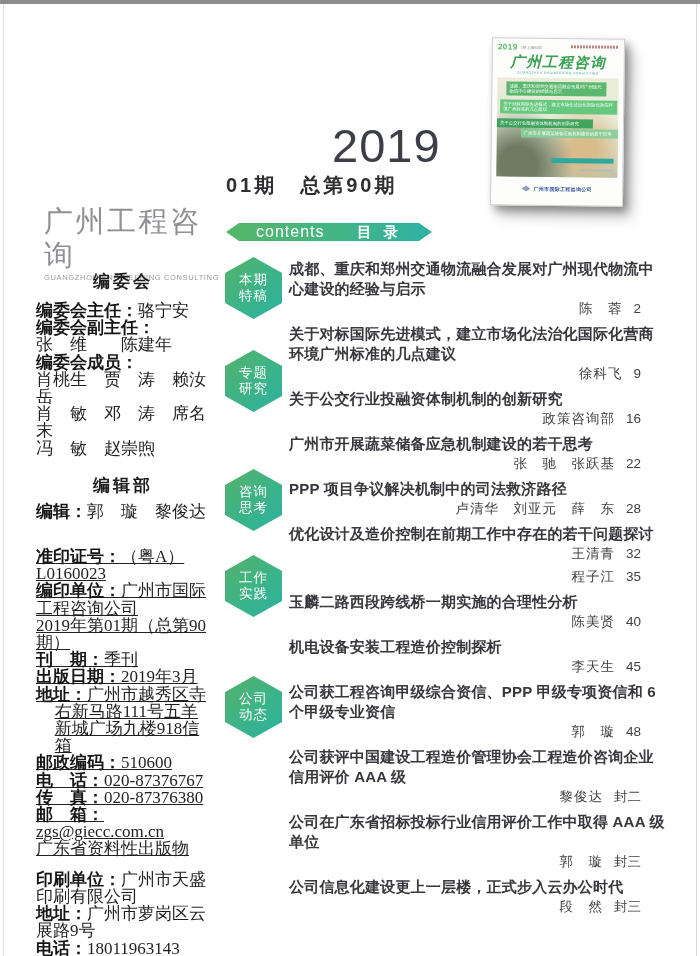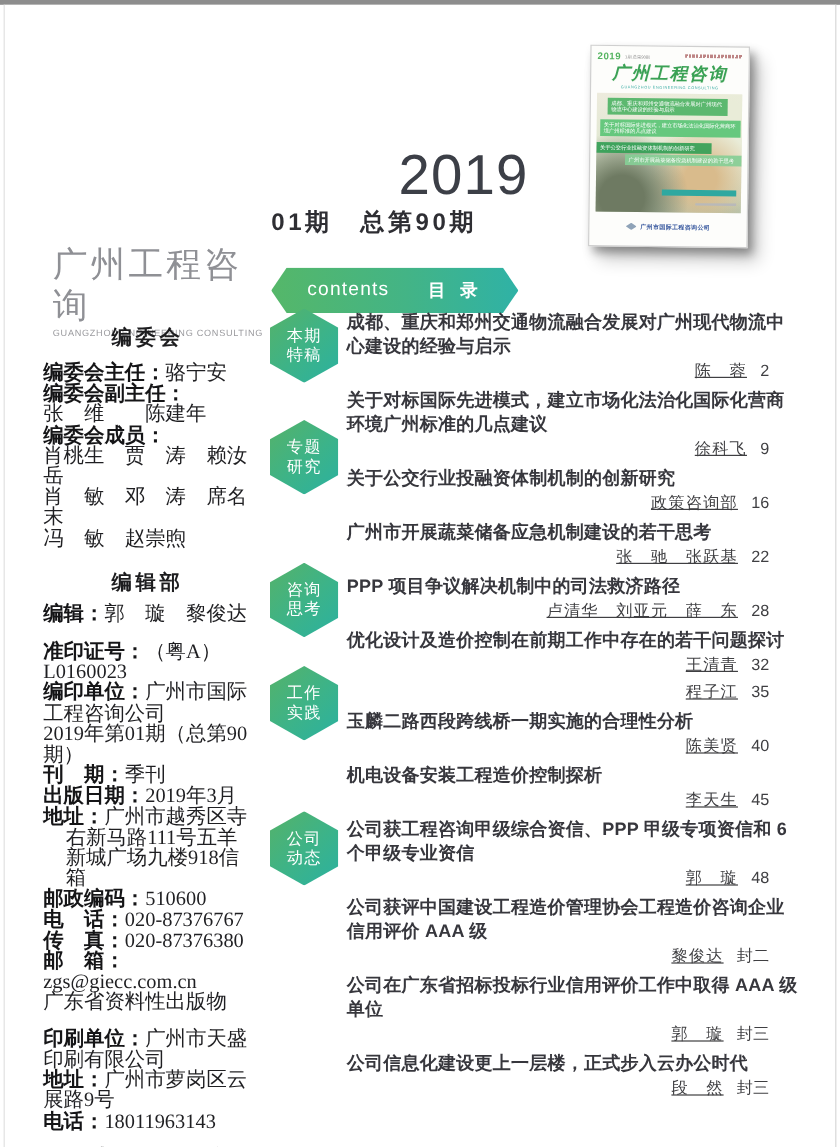--- a/index.html
+++ b/index.html
@@ -25,21 +25,21 @@
     font-size:20px;font-weight:bold;color:#2e2e33;letter-spacing:3px;
   }
   .logo{position:absolute;left:40px;top:200px;width:185px;}
   .logo-title{
     font-size:29px;color:#8f9095;font-weight:400;letter-spacing:2.5px;line-height:34px;
     font-family:"Liberation Serif","DejaVu Serif",serif;
   }
   .logo-sub{font-size:7.6px;color:#9a9a9e;letter-spacing:0.6px;margin-top:1px;}
 
   .contents-banner{
-    position:absolute;left:222px;top:219px;width:206px;height:38px;
+    position:absolute;left:222px;top:219px;width:206px;height:18px;
     background:linear-gradient(90deg,#55b769 0%,#43b486 55%,#2fb2a6 100%);
     clip-path:polygon(13px 0,calc(100% - 13px) 0,100% 50%,calc(100% - 13px) 100%,13px 100%,0 50%);
     display:flex;align-items:center;justify-content:space-between;
     padding:0 30px;box-sizing:border-box;color:#fff;
   }
   .contents-en{font-size:16px;letter-spacing:1px;}
   .contents-zh{font-size:14.5px;font-weight:bold;letter-spacing:4px;}
 
   
   .cover{
@@ -98,39 +98,39 @@
   }
   .lc-heading.second{margin-top:17px;margin-bottom:6px;}
   .lc-line{
     font-size:17px;line-height:17.2px;color:#1f1f22;
     font-family:"Liberation Serif","DejaVu Serif",serif;
   }
   .lc-label{font-weight:bold;font-family:"Liberation Sans","DejaVu Sans",sans-serif;color:#151517;}
   .lc-line.hang{padding-left:1.1em;text-indent:-1.1em;}
   .lc-line.heavy .lc-label{font-weight:700;letter-spacing:1px;color:#000;}
   .lc-line.heavy{line-height:16.5px;}
-  .lc-block-pub{margin-top:14px;}
+  .lc-block-pub{margin-top:28px;text-decoration:underline;}
   .lc-block-print{margin-top:13px;}
   .lc-block-dist{margin-top:14px;}
   .lc-note{
     margin-top:16px;text-align:center;font-size:13px;font-weight:bold;color:#1b1b1d;
     font-family:"Liberation Serif","DejaVu Serif",serif;
   }
 
   
   .toc{position:absolute;left:219px;top:255px;width:442px;}
   .entry{position:relative;padding-left:66px;margin-bottom:7px;}
   .entry-title{
     font-size:15px;font-weight:bold;line-height:20px;color:#37373d;letter-spacing:0.2px;
   }
   .author-line{
     display:flex;justify-content:flex-end;align-items:baseline;gap:11px;
     padding-right:24px;margin-top:2px;font-size:13.5px;line-height:16px;color:#3f3f42;
   }
-  .author{font-family:"Liberation Serif","DejaVu Serif",serif;letter-spacing:1px;text-decoration:underline;}
+  .author{font-family:"Liberation Serif","DejaVu Serif",serif;letter-spacing:1px;}
   .pageno{font-family:"Liberation Sans","DejaVu Sans",sans-serif;}
   .badge{
     position:absolute;left:2px;width:57px;height:62px;
     background:linear-gradient(135deg,#55b269 0%,#3cb389 55%,#2bb1a0 100%);
     clip-path:polygon(50% 0,100% 26%,100% 74%,50% 100%,0 74%,0 26%);
     display:flex;align-items:center;justify-content:center;text-align:center;
   }
   .badge-text{
     display:inline-block;width:2.35em;color:#fff;font-size:13.5px;font-weight:normal;line-height:16.5px;
     letter-spacing:1px;

